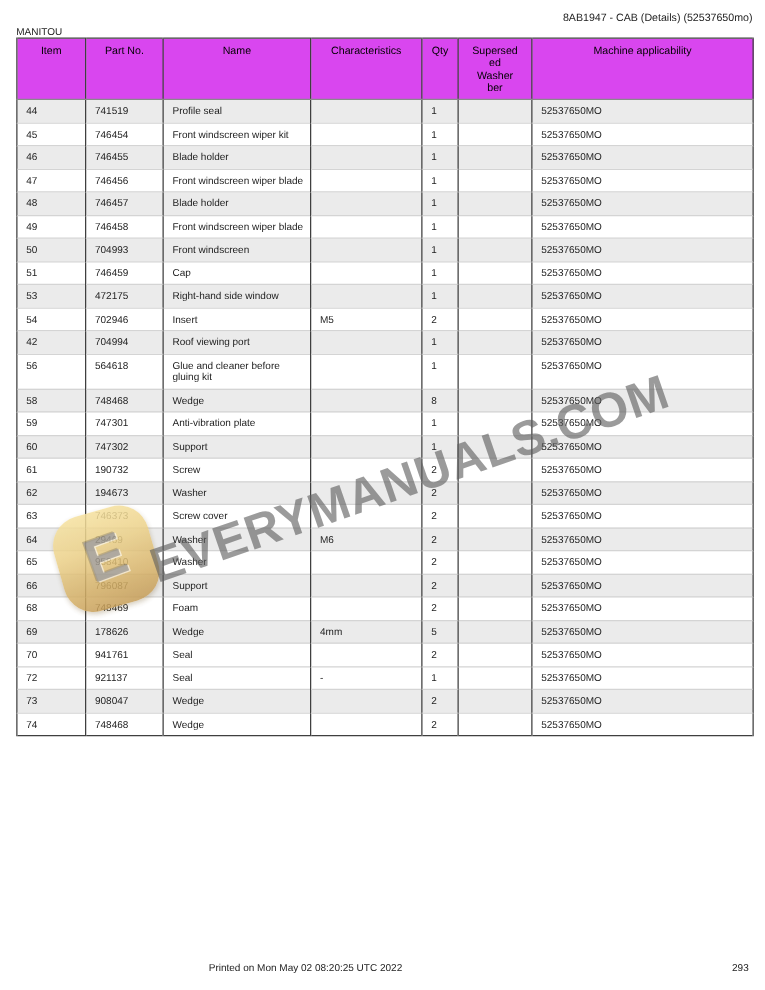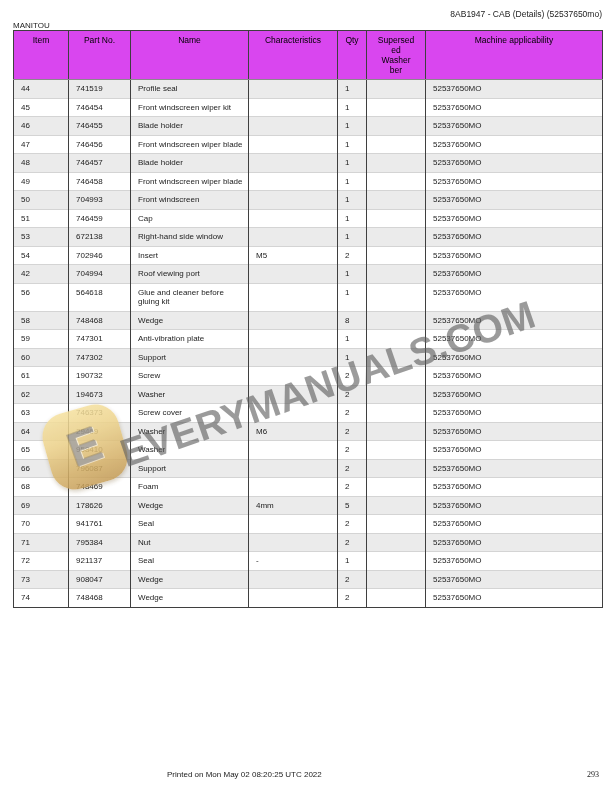--- a/index.html
+++ b/index.html
@@ -43,21 +43,21 @@
     box-shadow:0 2px 4px rgba(120,95,45,0.35);
     display:flex;align-items:center;justify-content:center;
     pointer-events:none;
   }
   .watermark-logo .glyph{
     font-size:48px;font-weight:700;color:rgba(150,145,135,0.85);
     text-shadow:1px 1px 0 rgba(255,255,255,0.6), -1px -1px 0 rgba(90,80,60,0.35);
     transform:rotate(-4deg);line-height:1;
   }
   .footer-printed{position:absolute;left:167px;top:770px;font-size:8px;color:#222;text-align:right;}
-  .footer-page{position:absolute;right:13px;top:770px;font-size:8px;color:#222;font-family:Liberation Serif, serif;}
+  .footer-page{position:absolute;right:13px;top:770px;font-size:8px;color:#222;}
 </style>
 </head>
 <body>
 
 <div class="top-left">MANITOU</div>
 <div class="top-right">8AB1947 - CAB (Details) (52537650mo)</div>
 
 <div class="table-wrap">
   <table class="parts">
     <colgroup>
@@ -151,21 +151,21 @@
           <td>51</td>
           <td>746459</td>
           <td>Cap</td>
           <td></td>
           <td>1</td>
           <td></td>
           <td>52537650MO</td>
         </tr>
         <tr class="odd">
           <td>53</td>
-          <td>672138</td>
+          <td>472175</td>
           <td>Right-hand side window</td>
           <td></td>
           <td>1</td>
           <td></td>
           <td>52537650MO</td>
         </tr>
         <tr class="even">
           <td>54</td>
           <td>702946</td>
           <td>Insert</td>
@@ -293,29 +293,20 @@
         </tr>
         <tr class="even">
           <td>70</td>
           <td>941761</td>
           <td>Seal</td>
           <td></td>
           <td>2</td>
           <td></td>
           <td>52537650MO</td>
         </tr>
-        <tr class="odd">
-          <td>71</td>
-          <td>795384</td>
-          <td>Nut</td>
-          <td></td>
-          <td>2</td>
-          <td></td>
-          <td>52537650MO</td>
-        </tr>
         <tr class="even">
           <td>72</td>
           <td>921137</td>
           <td>Seal</td>
           <td>-</td>
           <td>1</td>
           <td></td>
           <td>52537650MO</td>
         </tr>
         <tr class="odd">

